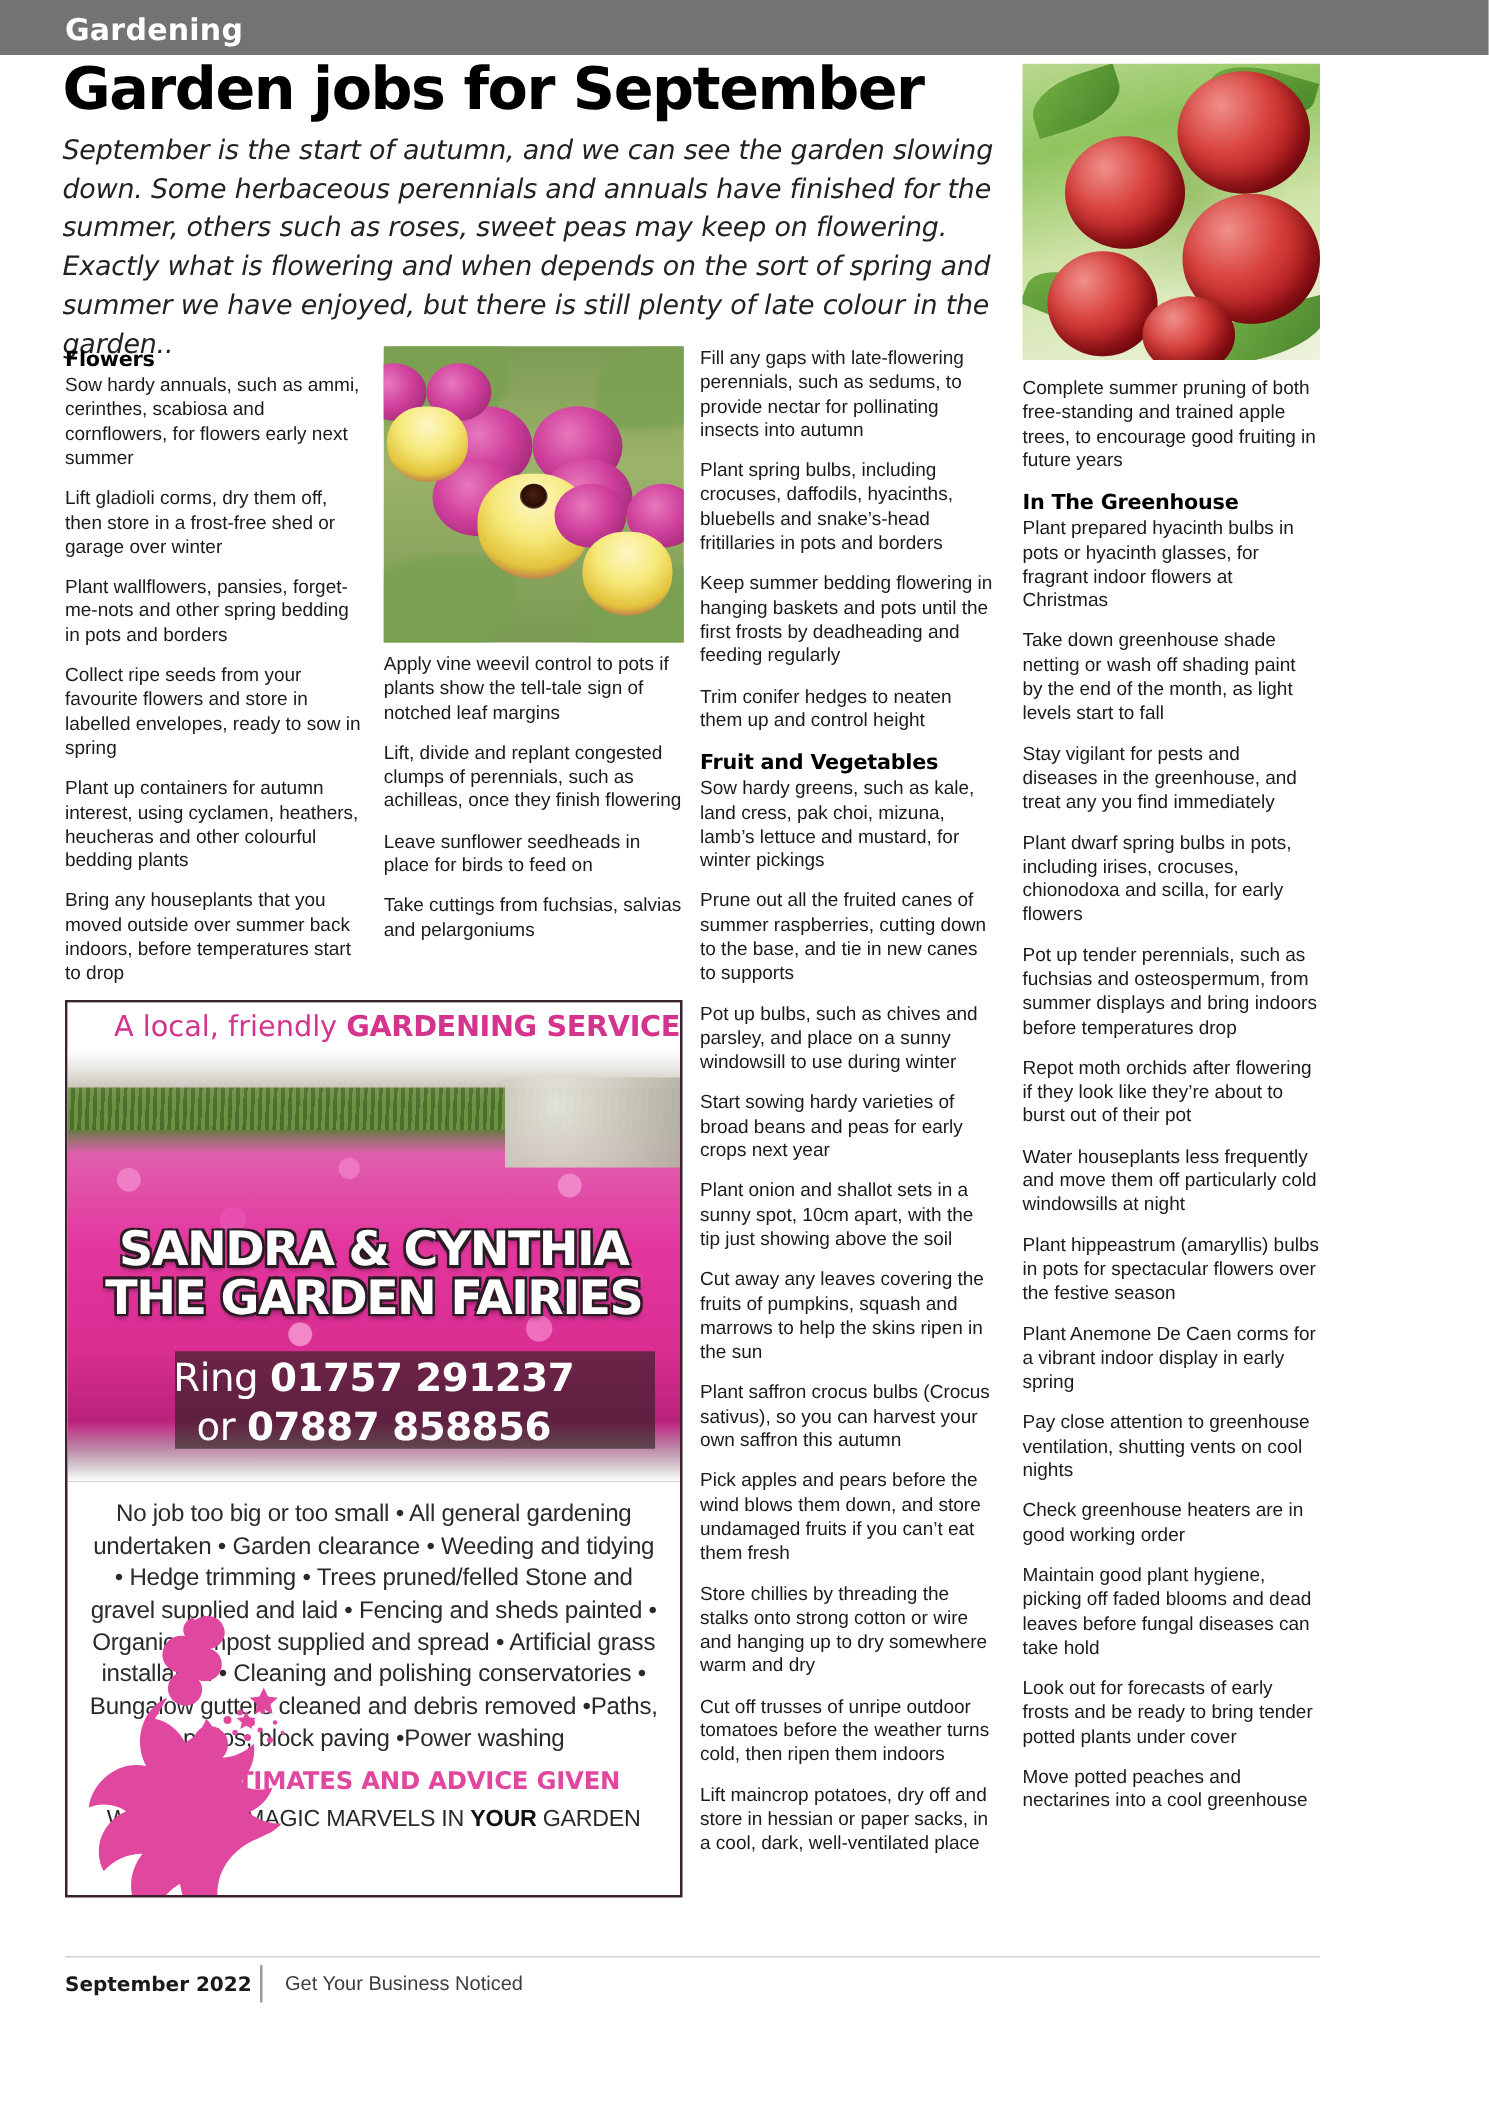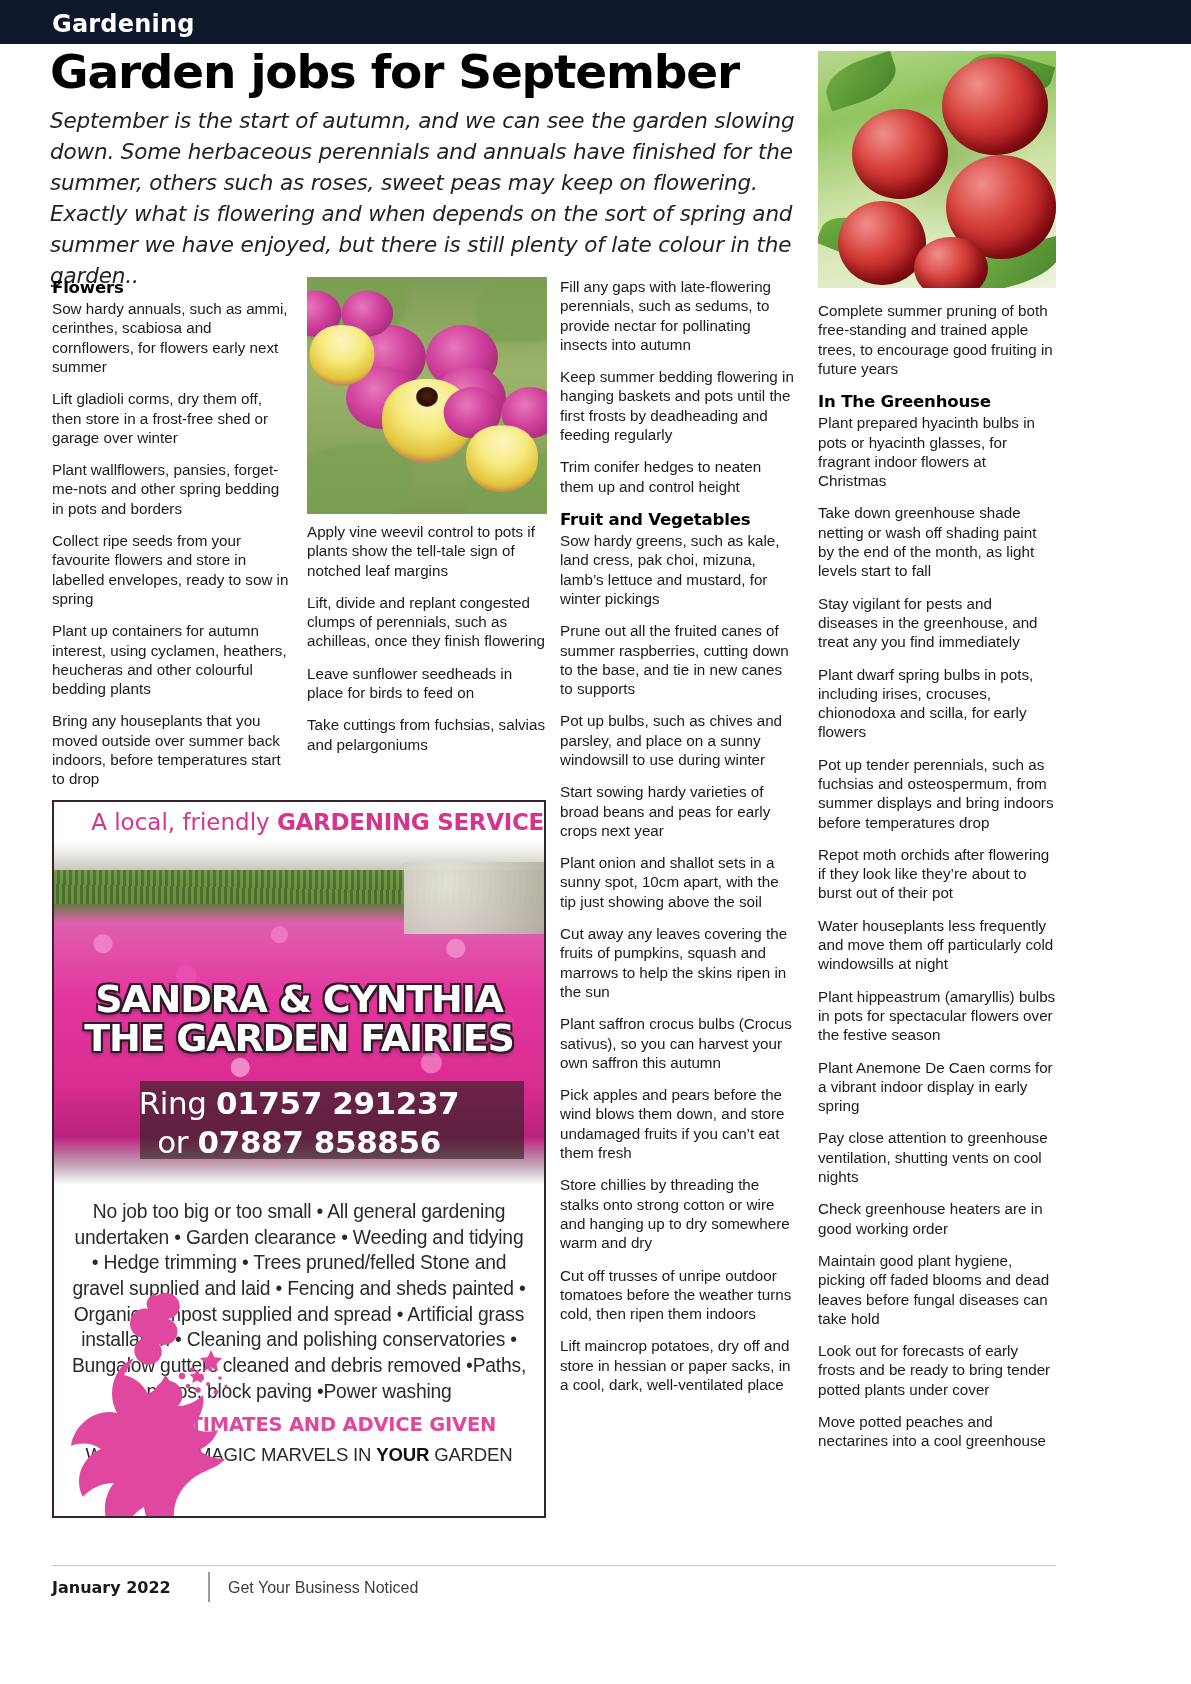--- a/index.html
+++ b/index.html
@@ -9,21 +9,21 @@
     font-family: "Liberation Sans", sans-serif;
     color: #1a1a1a;
     position: relative;
     overflow: hidden;
   }
 
   
   .cat-bar {
     position: absolute; top: 0; left: 0;
     width: 1191px; height: 44px;
-    background: #0f172a;
+    background: #737373;
   }
   .cat-bar-label {
     position: absolute; left: 52px; top: 10px;
     font-size: 24px; font-weight: bold;
     color: #ffffff; letter-spacing: .2px;
     font-family: "DejaVu Sans", sans-serif;
   }
 
   
   .headline {
@@ -308,20 +308,21 @@
 
 <div class="col" id="col2">
   <p>Apply vine weevil control to pots if plants show the tell-tale sign of notched leaf margins</p>
   <p>Lift, divide and replant congested clumps of perennials, such as achilleas, once they finish flowering</p>
   <p>Leave sunflower seedheads in place for birds to feed on</p>
   <p>Take cuttings from fuchsias, salvias and pelargoniums</p>
 </div>
 
 <div class="col" id="col3">
   <p>Fill any gaps with late-flowering perennials, such as sedums, to provide nectar for pollinating insects into autumn</p>
+  <p>Plant spring bulbs, including crocuses, daffodils, hyacinths, bluebells and snake’s-head fritillaries in pots and borders</p>
   <p>Keep summer bedding flowering in hanging baskets and pots until the first frosts by deadheading and feeding regularly</p>
   <p>Trim conifer hedges to neaten them up and control height</p>
   <h3>Fruit and Vegetables</h3>
   <p>Sow hardy greens, such as kale, land cress, pak choi, mizuna, lamb’s lettuce and mustard, for winter pickings</p>
   <p>Prune out all the fruited canes of summer raspberries, cutting down to the base, and tie in new canes to supports</p>
   <p>Pot up bulbs, such as chives and parsley, and place on a sunny windowsill to use during winter</p>
   <p>Start sowing hardy varieties of broad beans and peas for early crops next year</p>
   <p>Plant onion and shallot sets in a sunny spot, 10cm apart, with the tip just showing above the soil</p>
   <p>Cut away any leaves covering the fruits of pumpkins, squash and marrows to help the skins ripen in the sun</p>
   <p>Plant saffron crocus bulbs (Crocus sativus), so you can harvest your own saffron this autumn</p>
@@ -404,15 +405,15 @@
       <circle cx="112" cy="122" r="2"></circle>
       <circle cx="156" cy="112" r="1.8"></circle>
       <circle cx="162" cy="120" r="1.5"></circle>
       <path d="M147 84l3.4 7.2 7.9.9-5.9 5.3 1.6 7.8-7-3.9-7 3.9 1.6-7.8-5.9-5.3 7.9-.9z"></path>
       <path d="M133 103l2.3 4.8 5.3.6-3.9 3.5 1.1 5.2-4.8-2.6-4.7 2.6 1-5.2-3.9-3.5 5.3-.6z"></path>
     </g>
   </svg>
 </div>
 
 <div class="footer-rule"></div>
-<div class="footer-date">January 2022</div>
+<div class="footer-date">September 2022</div>
 <div class="footer-sep"></div>
 <div class="footer-tag">Get Your Business Noticed</div>
 
 </body></html>

